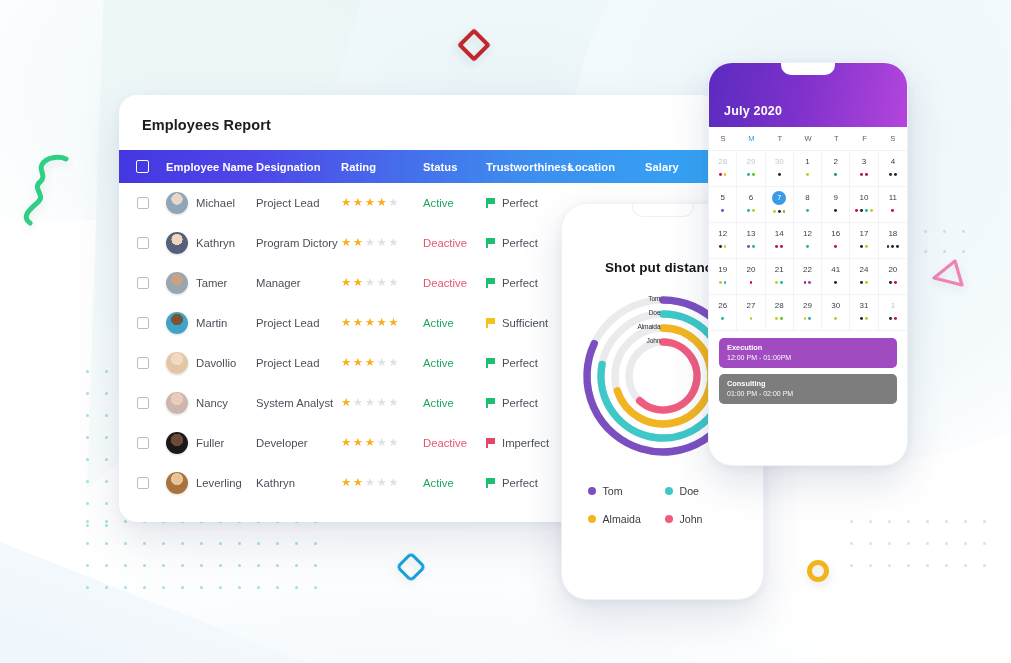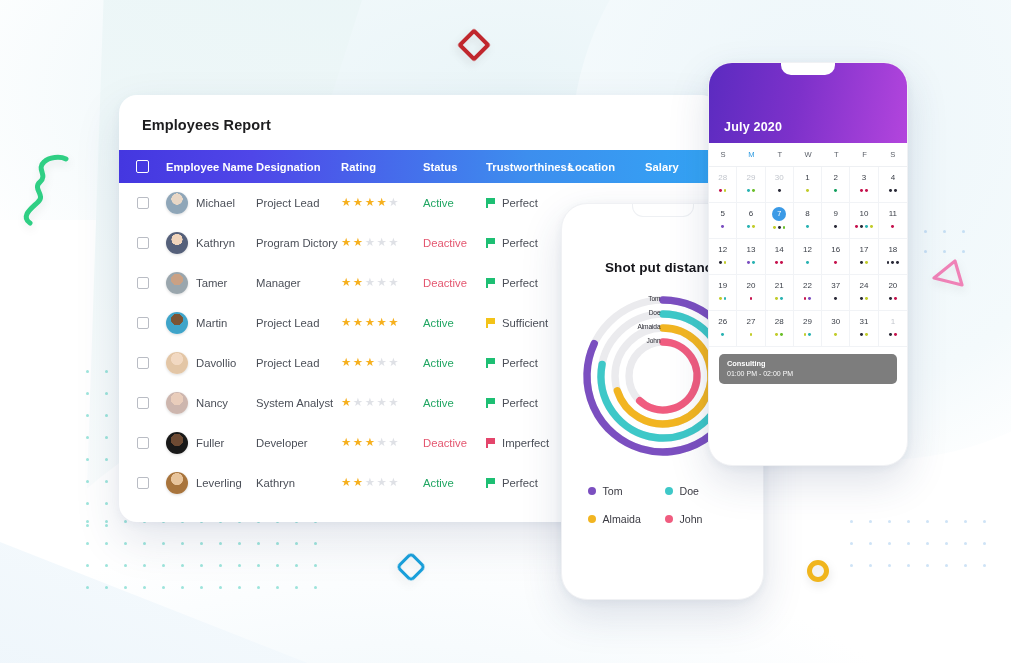--- a/index.html
+++ b/index.html
@@ -166,21 +166,21 @@
   .legend-label { font-size:10.6px; color:#3a3a42; }
 
   
   .phone-cal {
     position:absolute; left:708px; top:62px; width:200px; height:404px;
     background:#ffffff; border-radius:24px;
     box-shadow: 0 16px 40px rgba(40,60,110,.15), 0 2px 8px rgba(40,60,110,.06);
     border:1px solid #f0f1f4; overflow:hidden;
   }
   .cal-header {
-    position:relative; height:80px;
+    position:relative; height:64px;
     background: linear-gradient(100deg, #5b2bc0 0%, #7d31ca 45%, #b345dd 100%);
   }
   .cal-notch {
     position:absolute; left:50%; top:0; transform:translateX(-50%);
     width:54px; height:12px; background:#ffffff;
     border-bottom-left-radius:10px; border-bottom-right-radius:10px;
   }
   .cal-month {
     position:absolute; left:15px; bottom:9px;
     color:#ffffff; font-size:12.5px; font-weight:bold; letter-spacing:.2px;
@@ -829,21 +829,21 @@
           </div>
         </div>
         <div class="cal-cell">
           <div class="cal-num">22</div>
           <div class="cal-dots">
             <i style="background: rgb(198, 19, 78);"></i>
             <i style="background: rgb(123, 79, 192);"></i>
           </div>
         </div>
         <div class="cal-cell">
-          <div class="cal-num">37</div>
+          <div class="cal-num">41</div>
           <div class="cal-dots">
             <i style="background: rgb(43, 43, 56);"></i>
           </div>
         </div>
         <div class="cal-cell">
           <div class="cal-num">24</div>
           <div class="cal-dots">
             <i style="background: rgb(43, 43, 56);"></i>
             <i style="background: rgb(194, 204, 42);"></i>
           </div>
@@ -896,20 +896,24 @@
         </div>
         <div class="cal-cell">
           <div class="cal-num muted">1</div>
           <div class="cal-dots">
             <i style="background: rgb(43, 43, 56);"></i>
             <i style="background: rgb(198, 19, 78);"></i>
           </div>
         </div>
       </div>
     <div class="events" id="cal-events">
+        <div class="event" style="background: rgb(160, 75, 191);">
+          <div class="event-title">Execution</div>
+                 <div class="event-time">12:00 PM - 01:00PM</div>
+        </div>
         <div class="event" style="background: rgb(125, 125, 125);">
           <div class="event-title">Consulting</div>
                  <div class="event-time">01:00 PM - 02:00 PM</div>
         </div>
       </div>
   </div>
 
 </div>
 
 </body></html>

